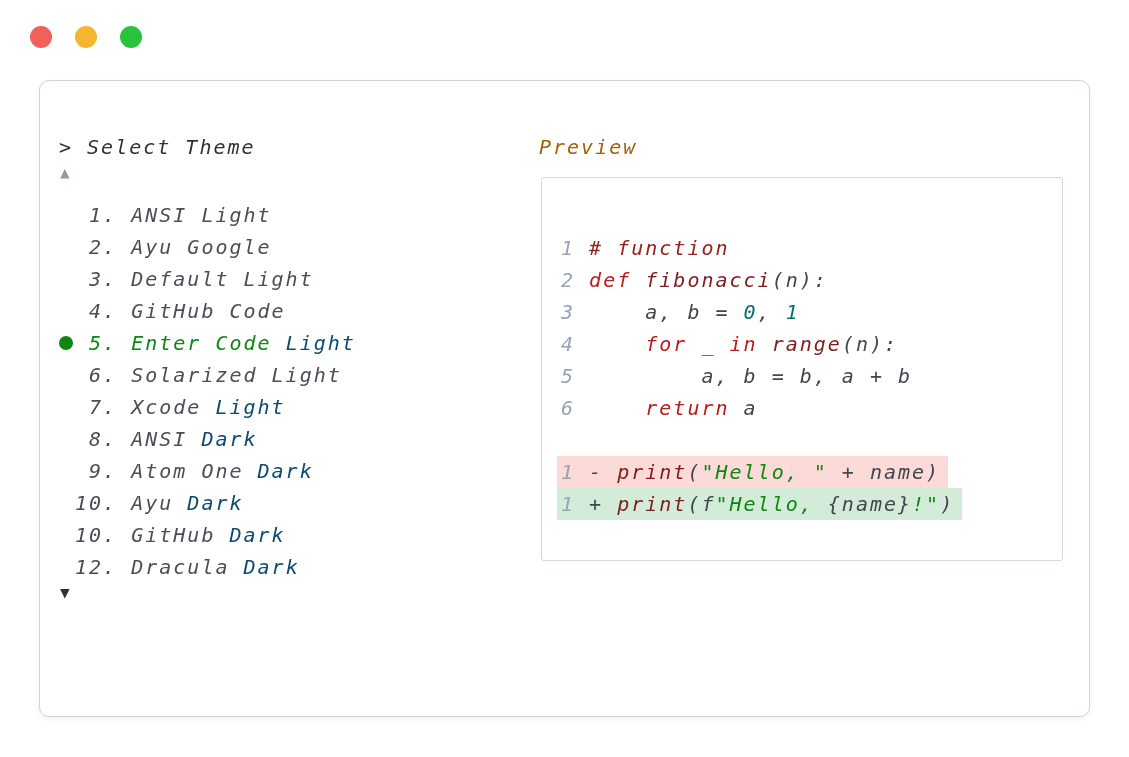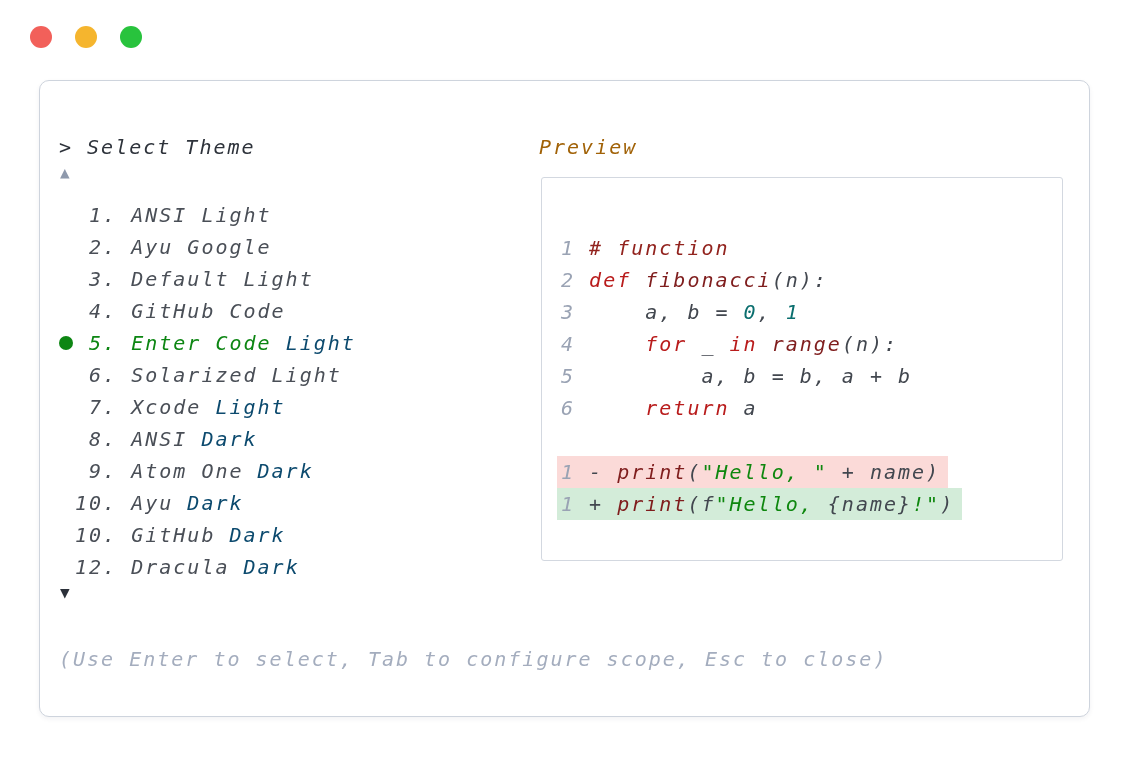--- a/index.html
+++ b/index.html
@@ -79,21 +79,20 @@
       <div class="theme-row mono"><span class="marker"></span><span class="txt"><span class="num"> 7. </span><span class="name">Xcode</span><span class="suffix"> Light</span></span></div>
       <div class="theme-row mono"><span class="marker"></span><span class="txt"><span class="num"> 8. </span><span class="name">ANSI</span><span class="suffix"> Dark</span></span></div>
       <div class="theme-row mono"><span class="marker"></span><span class="txt"><span class="num"> 9. </span><span class="name">Atom One</span><span class="suffix"> Dark</span></span></div>
       <div class="theme-row mono"><span class="marker"></span><span class="txt"><span class="num">10. </span><span class="name">Ayu</span><span class="suffix"> Dark</span></span></div>
       <div class="theme-row mono"><span class="marker"></span><span class="txt"><span class="num">10. </span><span class="name">GitHub</span><span class="suffix"> Dark</span></span></div>
       <div class="theme-row mono"><span class="marker"></span><span class="txt"><span class="num">12. </span><span class="name">Dracula</span><span class="suffix"> Dark</span></span></div>
     </div>
 
   <div class="scroll-down">▼</div>
 
-  <div class="hint mono">(Use Enter to select, Tab to configure scope, Esc to close)</div>
 
   <div class="preview-label mono">Preview</div>
 
   <div class="preview-pane">
     <div class="code mono" id="code-block"><div class="line"><span class="ln">1 </span><span class="co"># function</span></div><div class="line"><span class="ln">2 </span><span class="kw">def</span><span class="pl"> </span><span class="ti">fibonacci</span><span class="pl">(n):</span></div><div class="line"><span class="ln">3 </span><span class="pl">    a, b = </span><span class="nu">0</span><span class="pl">, </span><span class="nu">1</span></div><div class="line"><span class="ln">4 </span><span class="pl">    </span><span class="kw">for</span><span class="pl"> _ </span><span class="kw">in</span><span class="pl"> </span><span class="ti">range</span><span class="pl">(n):</span></div><div class="line"><span class="ln">5 </span><span class="pl">        a, b = b, a + b</span></div><div class="line"><span class="ln">6 </span><span class="pl">    </span><span class="kw">return</span><span class="pl"> a</span></div><div class="line">&nbsp;</div><div class="line removed"><span class="ln">1 </span><span class="pl">- </span><span class="ti">print</span><span class="pl">(</span><span class="st">"Hello, "</span><span class="pl"> + name)</span></div><div class="line added"><span class="ln">1 </span><span class="pl">+ </span><span class="ti">print</span><span class="pl">(f</span><span class="st">"Hello, </span><span class="pl">{name}</span><span class="st">!"</span><span class="pl">)</span></div></div>
   </div>
 
 </div>
 
 </body></html>

